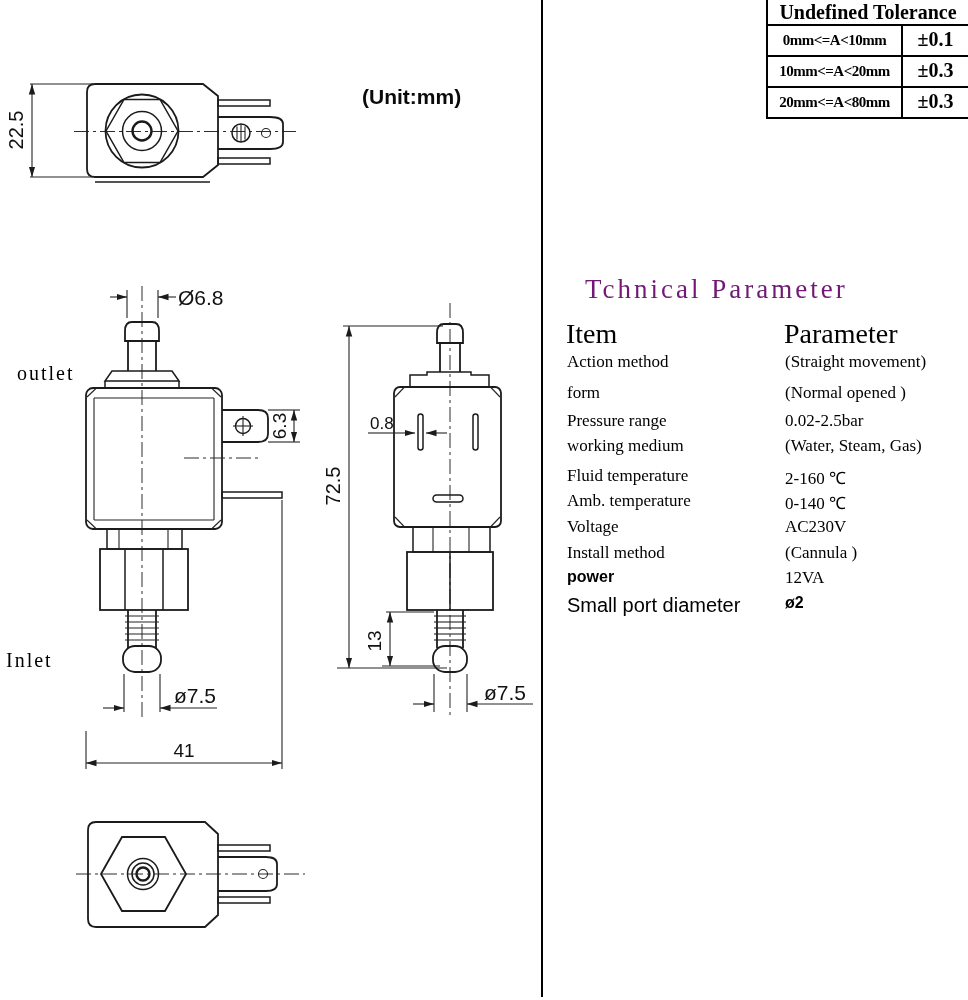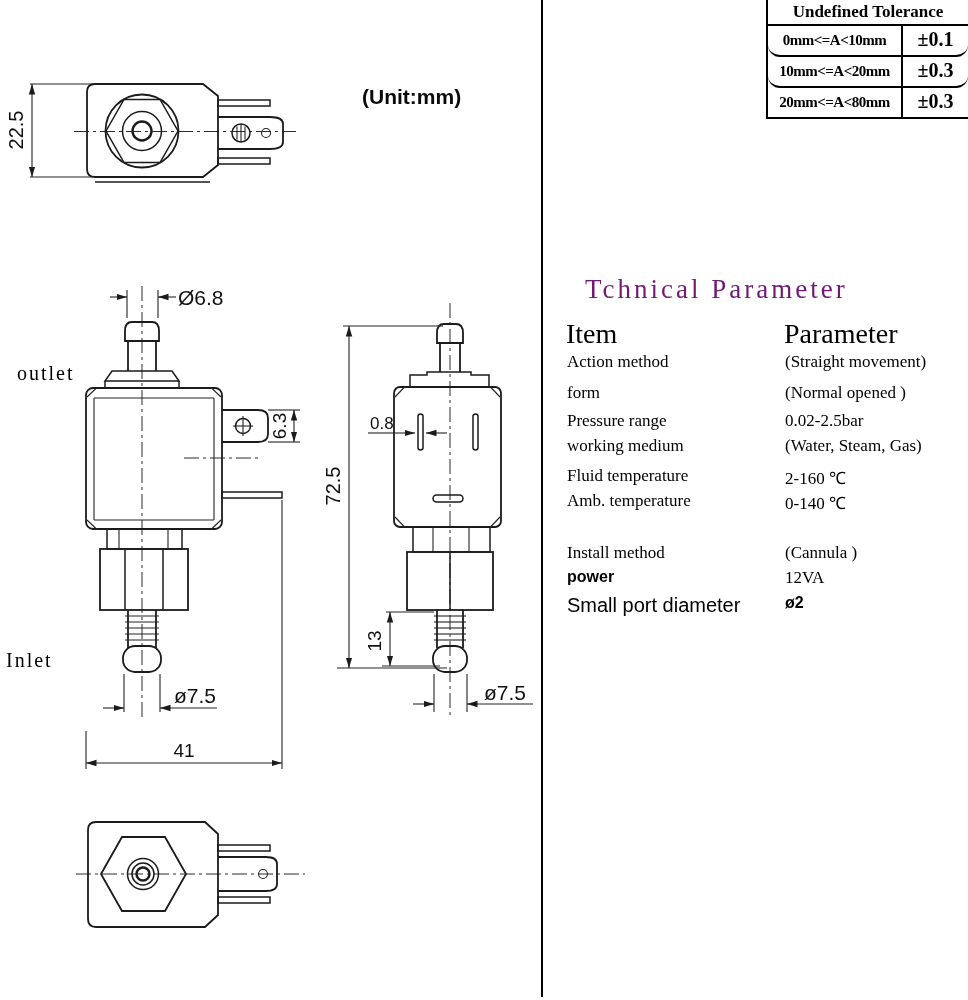--- a/index.html
+++ b/index.html
@@ -8,22 +8,22 @@
   
   .divider{position:absolute;left:541px;top:0;width:2px;height:997px;background:#000;}
   
   .unit-label{position:absolute;left:362px;top:85px;font-size:21px;font-weight:600;
               font-family:"Liberation Sans",sans-serif;color:#0a0a0a;}
   
   .tol-table{position:absolute;left:766px;top:0;width:200px;border-left:2px solid #000;
              border-right:1px solid #000;border-bottom:2px solid #000;
              font-family:"Liberation Serif",serif;}
   .tol-header{height:24px;line-height:24px;border-bottom:2px solid #000;text-align:center;
-              font-size:17px;font-weight:700;letter-spacing:0px;}
-  .tol-row{display:flex;height:29px;border-bottom:2px solid #000;border-radius:12px;}
+              font-size:20px;font-weight:700;letter-spacing:0px;}
+  .tol-row{display:flex;height:29px;border-bottom:2px solid #000;}
   .tol-row:last-child{border-bottom:none;}
   .tol-range{width:133px;border-right:2px solid #000;text-align:center;font-size:15px;
              font-weight:700;line-height:29px;letter-spacing:-0.5px;}
   .tol-val{flex:1;text-align:center;font-size:20px;font-weight:700;line-height:27px;}
   
   .tech-title{position:absolute;left:585px;top:274px;font-size:27px;letter-spacing:3px;
               font-family:"Liberation Serif",serif;color:#701a75;}
   .tech-col{position:absolute;font-size:28px;font-family:"Liberation Serif",serif;}
   .tech-col.item{left:566px;top:318px;}
   .tech-col.param{left:784px;top:318px;}
@@ -256,20 +256,24 @@
     <span class="t-val">(Water, Steam, Gas)</span>
   </div>
   <div class="tech-row" style="top:466px">
     <span class="t-item">Fluid temperature</span>
     <span class="t-val">2-160 ℃</span>
   </div>
   <div class="tech-row" style="top:491px">
     <span class="t-item">Amb. temperature</span>
     <span class="t-val">0-140 ℃</span>
   </div>
+  <div class="tech-row" style="top:517px">
+    <span class="t-item">Voltage</span>
+    <span class="t-val">AC230V</span>
+  </div>
   <div class="tech-row" style="top:543px">
     <span class="t-item">Install method</span>
     <span class="t-val">(Cannula )</span>
   </div>
   <div class="tech-row" style="top:568px">
     <span class="t-item sans-bold">power</span>
     <span class="t-val">12VA</span>
   </div>
   <div class="tech-row" style="top:594px">
     <span class="t-item sans-reg">Small port diameter</span>

